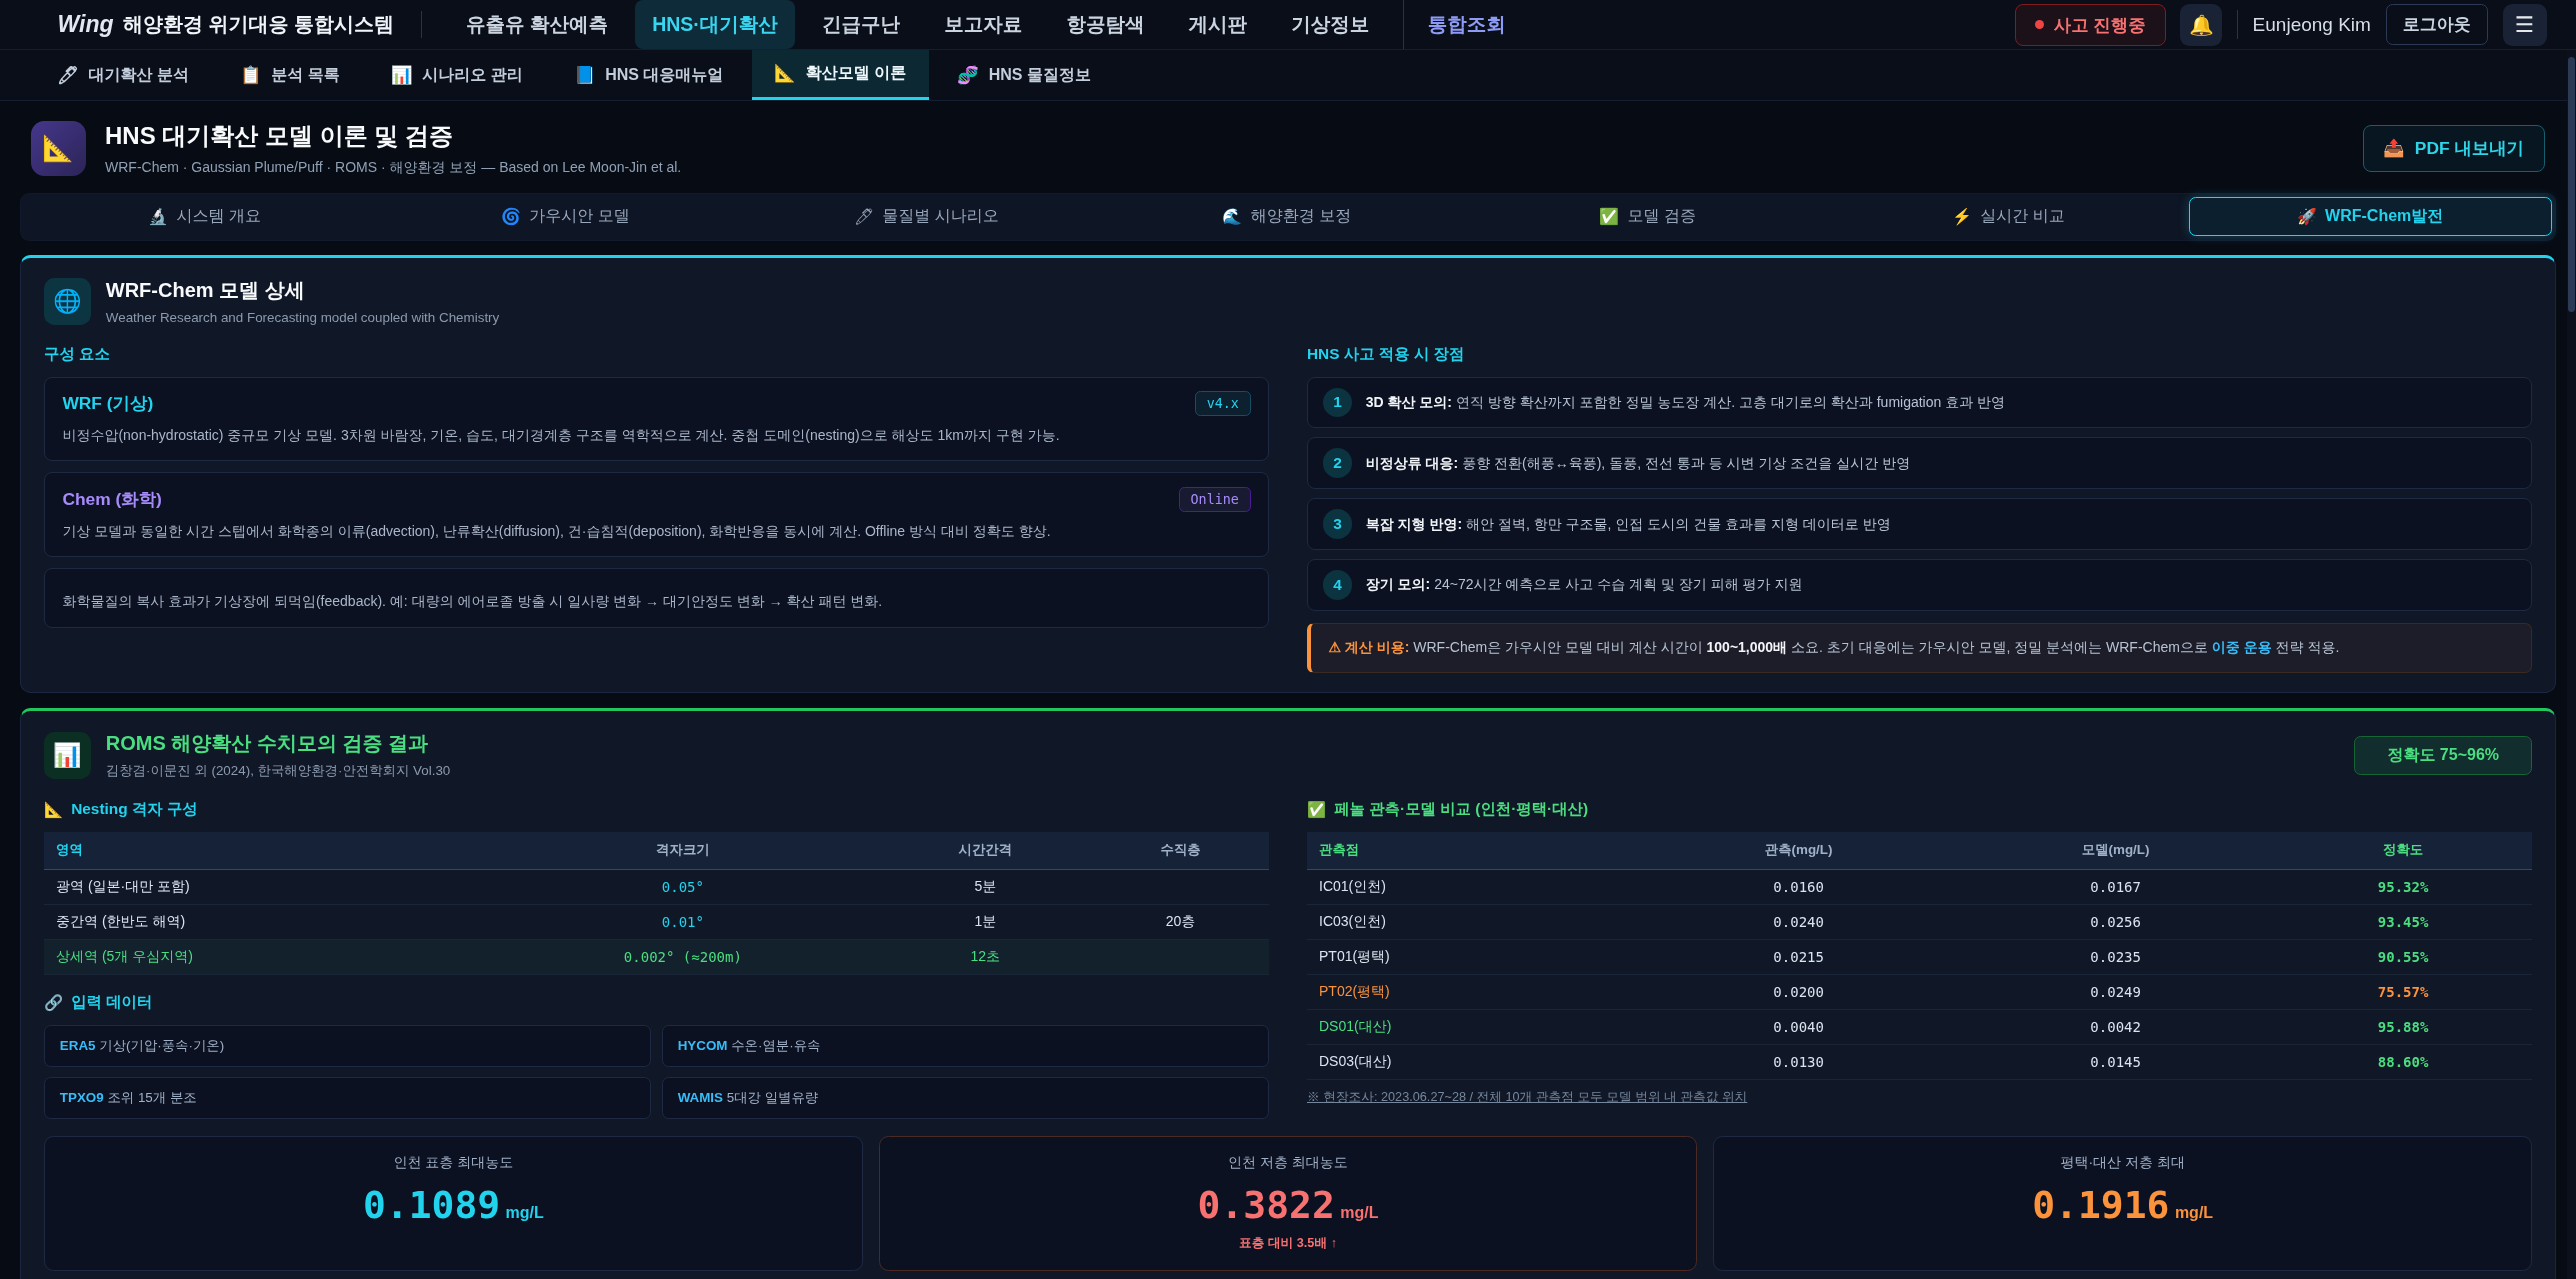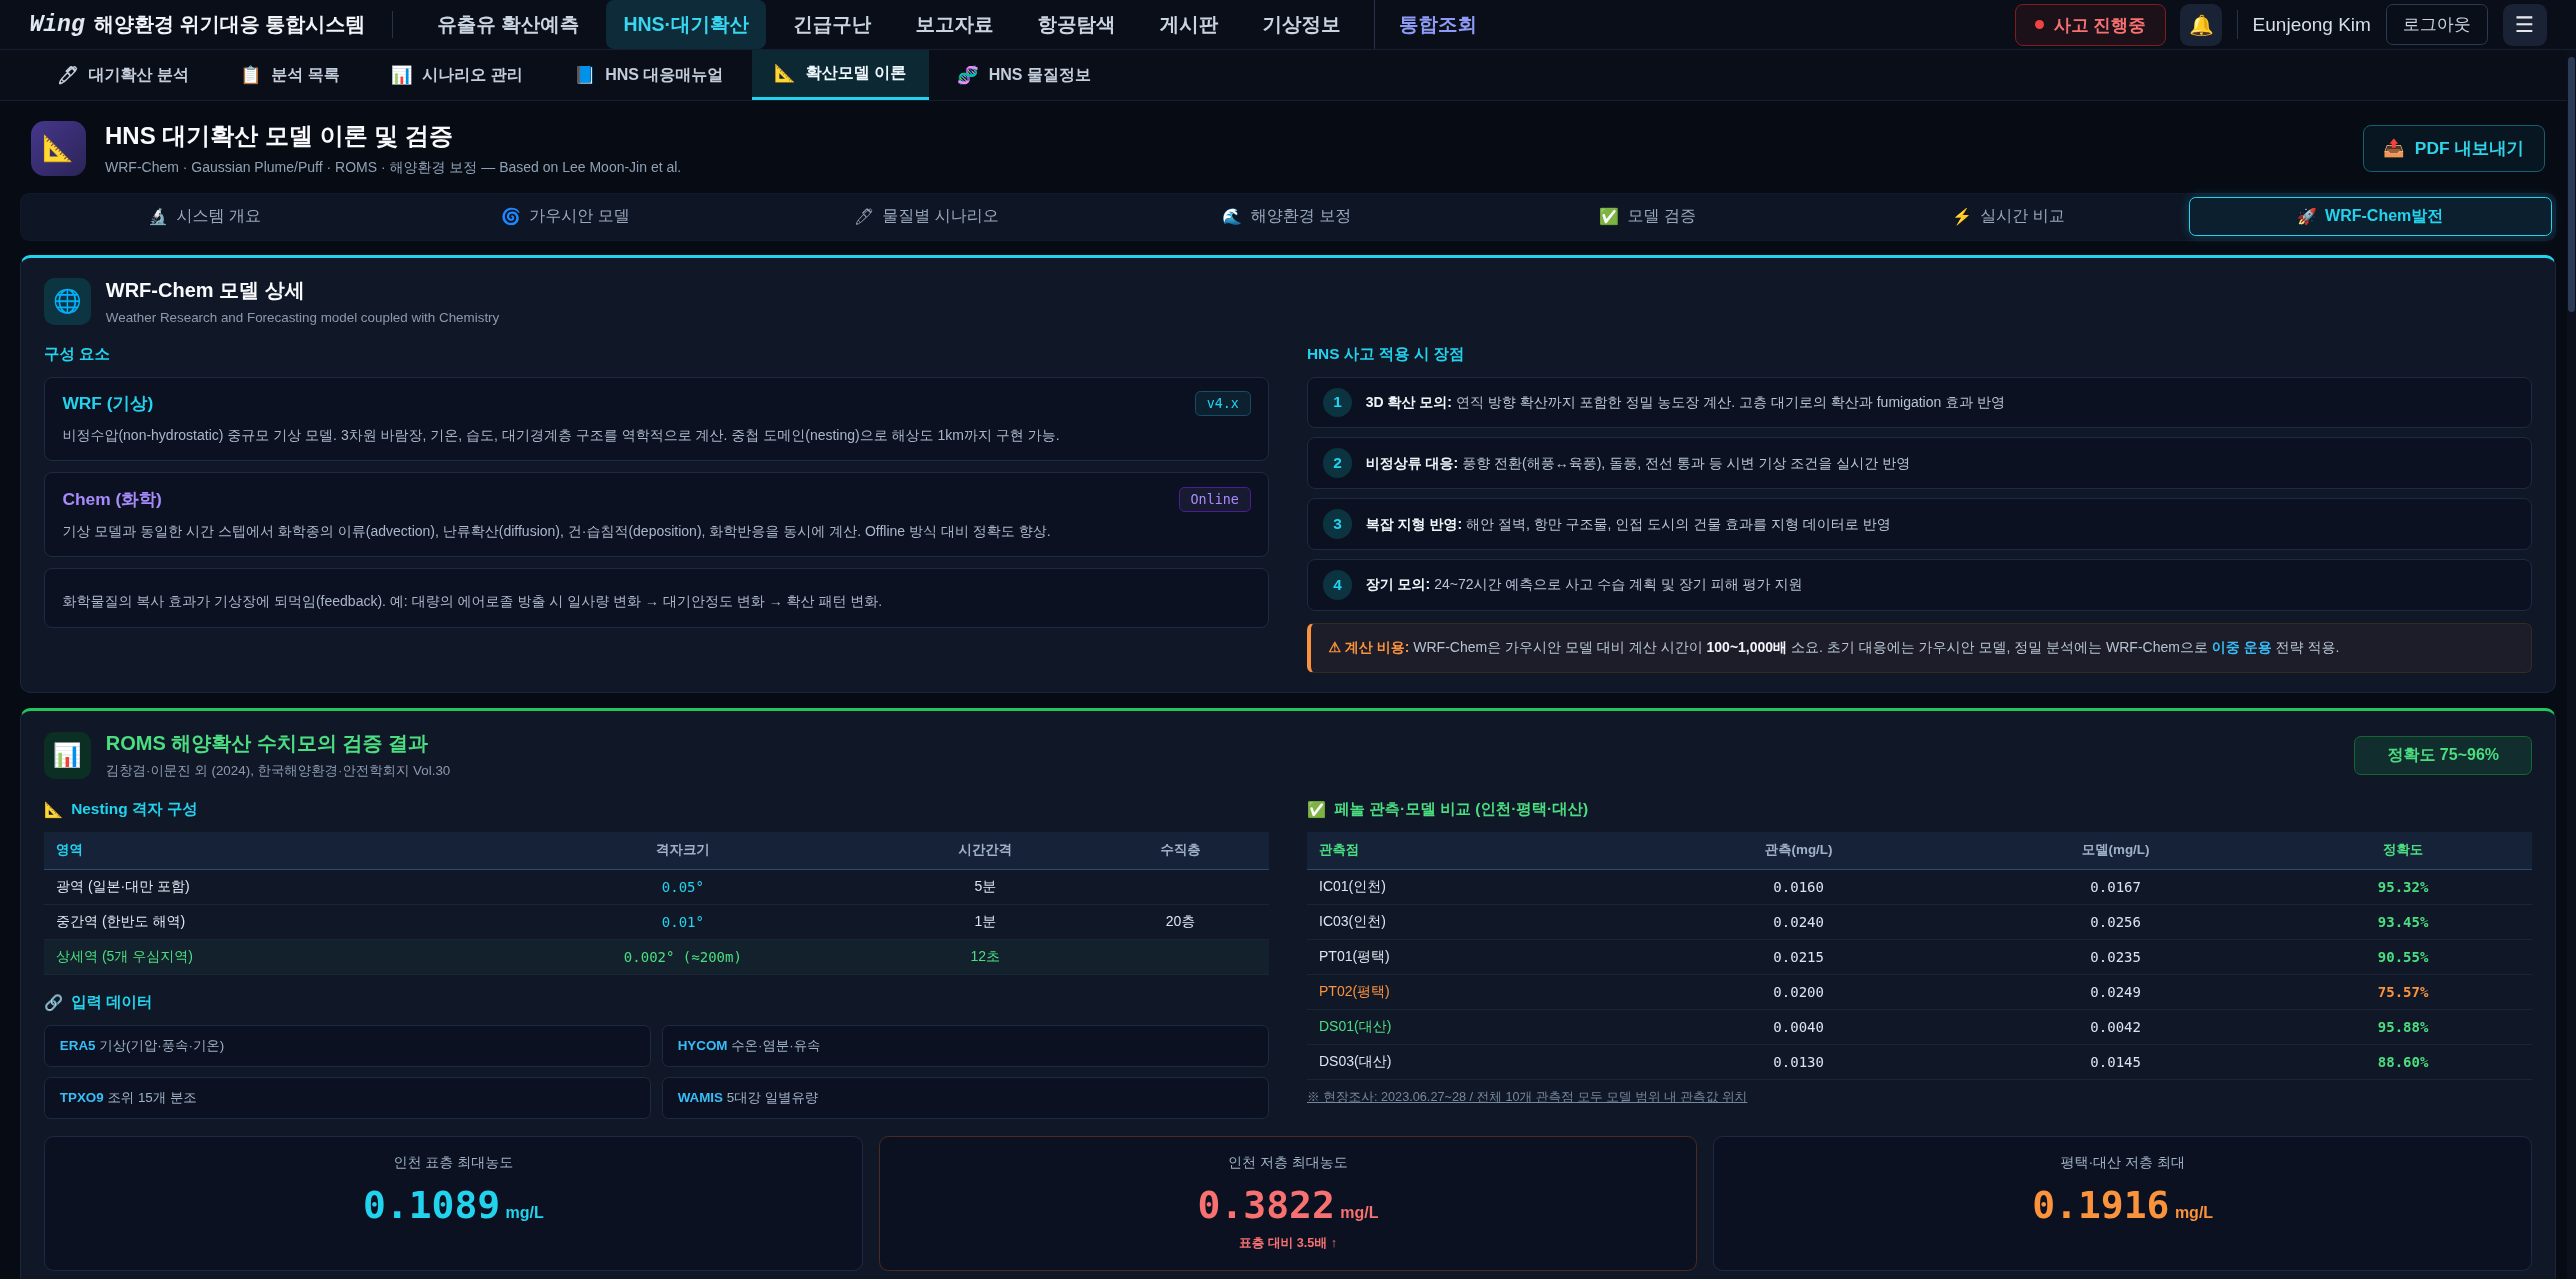--- a/index.html
+++ b/index.html
@@ -3,34 +3,34 @@
 <meta charset="utf-8">
 <style>
   html,body{margin:0;padding:0;background:#070b14;width:2576px;height:1279px;overflow:hidden;
     font-family:"Liberation Sans",sans-serif;color:#e5e7eb;position:relative;}
   *{box-sizing:border-box;}
   .mono{font-family:"DejaVu Sans Mono",monospace;}
 
   
   .topbar{height:50px;background:#0a0e19;border-bottom:0.7px solid #161f31;display:flex;align-items:center;padding:0 29.5px;gap:27px;}
   .logo{display:flex;align-items:center;gap:9.4px;font-size:20px;font-weight:bold;color:#f1f5f9;white-space:nowrap;}
-  .logo-mark{font-style:italic;font-family:Liberation Mono, monospace;color:#e2e8f0;font-size:23px;}
+  .logo-mark{font-style:italic;font-family:Liberation Sans, sans-serif;color:#e2e8f0;font-size:23px;margin-left:28px;}
   .logo-div{width:0.7px;height:27px;background:#273349;}
   .mainnav{display:flex;align-items:center;gap:9.4px;flex:1;}
   .nav-item{font-size:19.5px;font-weight:bold;color:#cbd5e1;padding:10.7px 17.4px;border-radius:8px;cursor:pointer;white-space:nowrap;}
   .nav-item.active{color:#39d6f1;background:#0d2b38;}
   .nav-item.nav-last{color:#8e9bf5;border-left:0.7px solid #273349;border-radius:0;margin-left:6.7px;padding-left:24px;}
   .top-right{display:flex;align-items:center;gap:14.8px;}
   .incident{display:flex;align-items:center;gap:9.4px;border:0.7px solid #7f1d1d;background:rgba(127,29,29,.16);
     color:#f87171;font-size:17.4px;font-weight:bold;padding:8px 19px;border-radius:8px;white-space:nowrap;}
   .incident .dot{width:9.4px;height:9.4px;border-radius:50%;background:#ef4444;}
   .iconbtn{width:42px;height:42px;border-radius:9.4px;background:#1a2335;display:flex;align-items:center;justify-content:center;font-size:20px;}
   .vdiv{width:0.7px;height:29.5px;background:#273349;}
   .username{font-size:19px;color:#d6dee9;white-space:nowrap;}
-  .logoutbtn{border:0.7px solid #2b3a55;border-radius:6.7px;background:transparent;color:#cbd5e1;font-size:17px;padding:8px 16px;white-space:nowrap;font-family:inherit;}
+  .logoutbtn{border:0.7px solid #2b3a55;border-radius:6.7px;background:transparent;color:#cbd5e1;font-size:17px;padding:8px 16px;white-space:nowrap;font-family:inherit;font-weight:bold;}
   .burger{width:44px;height:42px;border-radius:9.4px;background:#1a2335;display:flex;align-items:center;justify-content:center;color:#e5e7eb;font-size:21.5px;}
 
   
   .subnav{height:51px;background:#0a0e19;border-bottom:0.7px solid #161f31;display:flex;align-items:stretch;padding:0 34px;gap:5.4px;}
   .subtab{display:flex;align-items:center;gap:9.4px;font-size:16px;font-weight:bold;color:#c3cddb;padding:0 23px;white-space:nowrap;}
   .subtab .si{font-size:17.4px;}
   .subtab.active{background:#0c2833;color:#eef8fc;border-bottom:3.4px solid #22d3ee;}
 
   
   .pagehead{display:flex;align-items:center;gap:19px;padding:19px 31px 4px 31px;}

